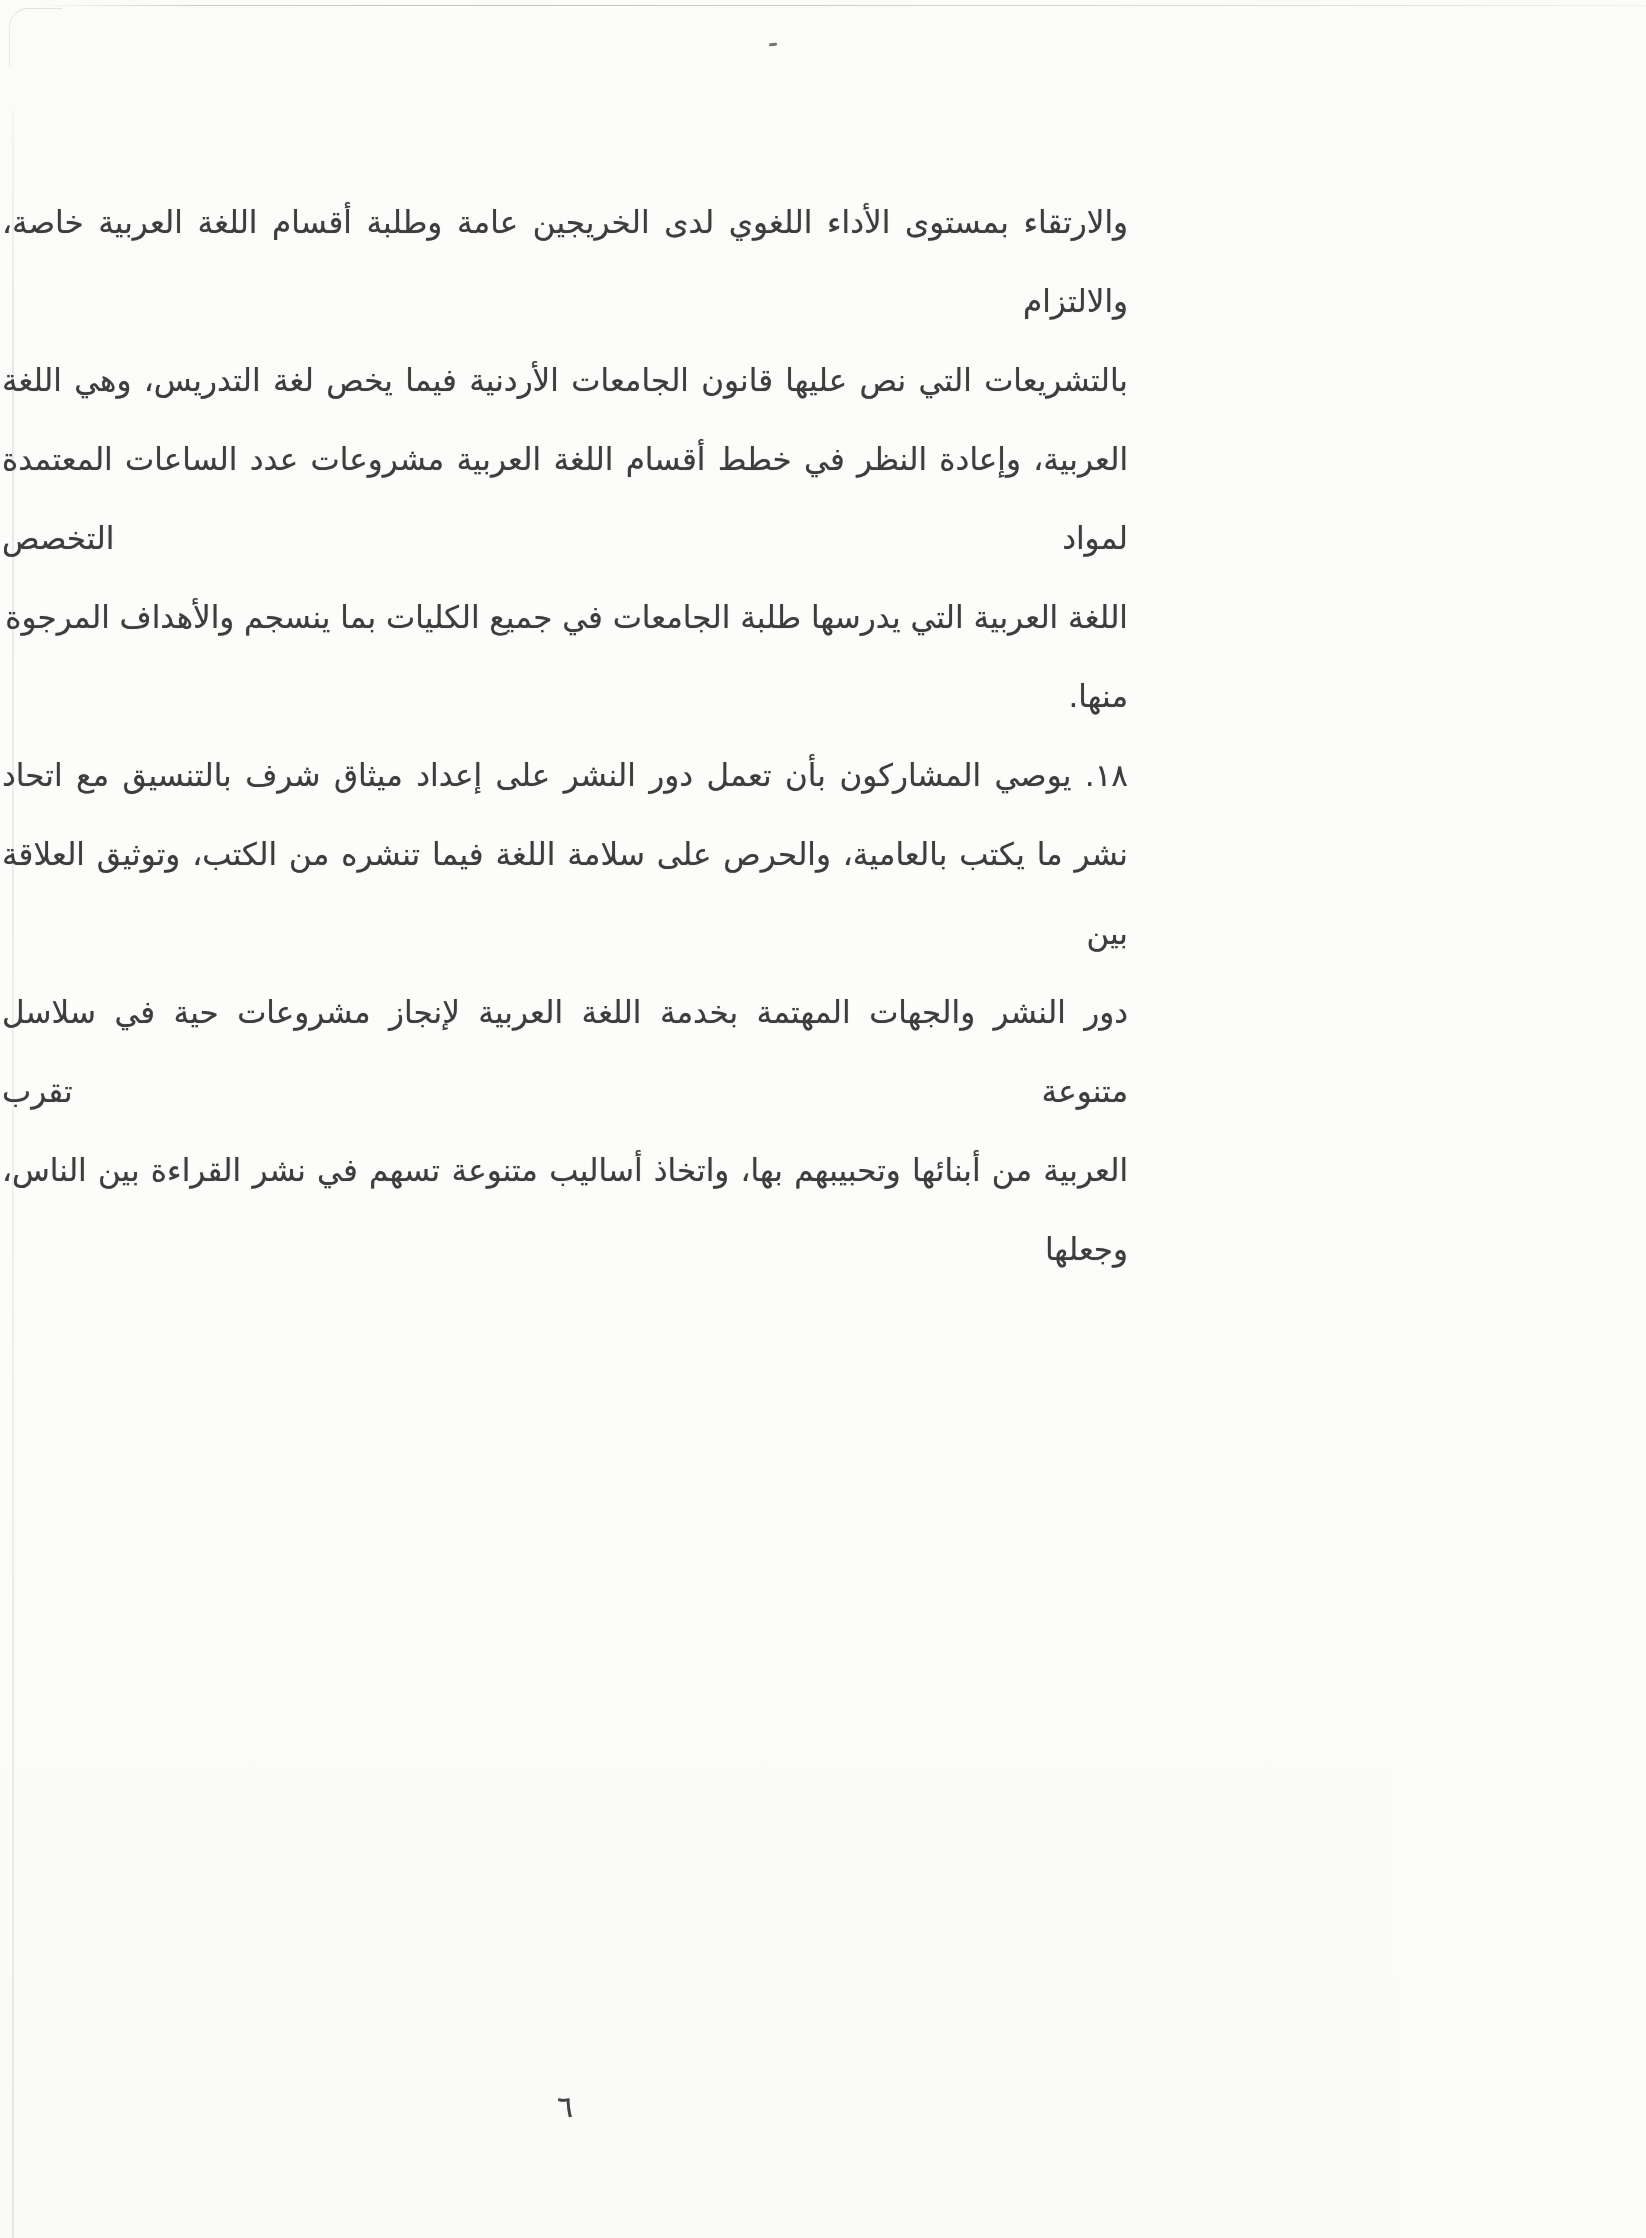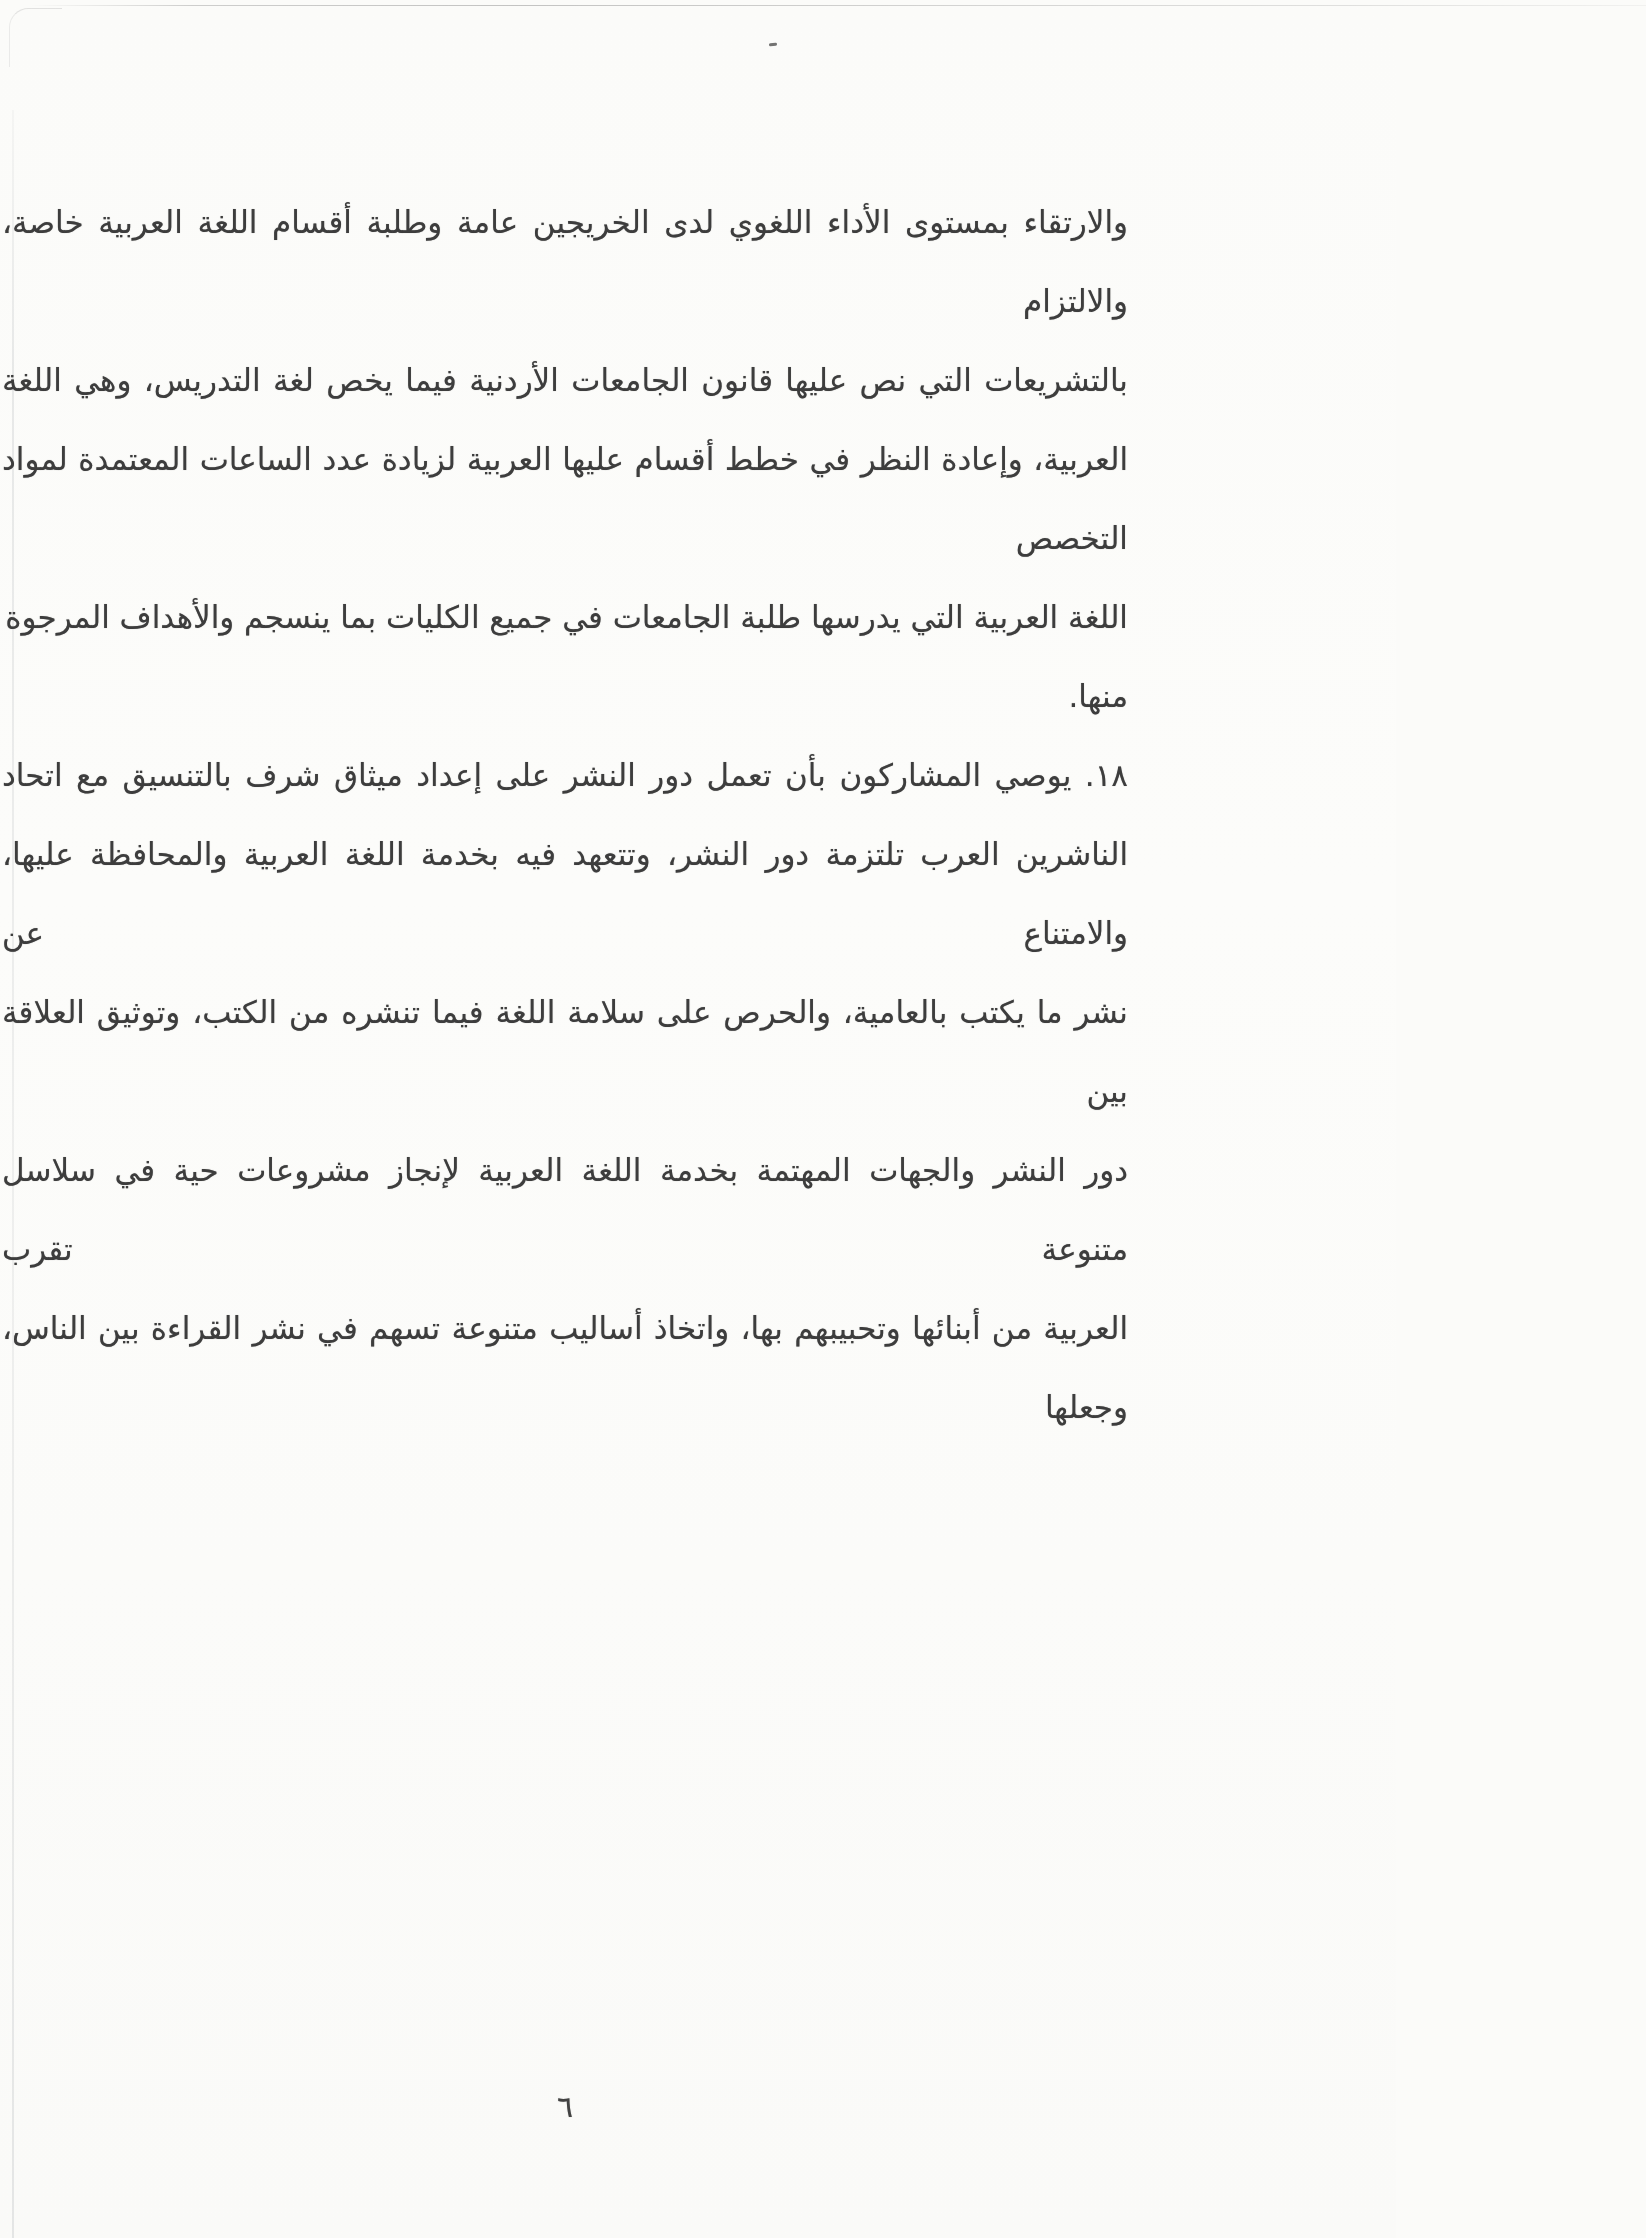--- a/index.html
+++ b/index.html
@@ -109,24 +109,23 @@
 <div class="page">
 
   <div class="scan-edge-top"></div>
   <div class="scan-corner"></div>
   <div class="scan-edge-left"></div>
   <div class="scan-speck"></div>
 
   <main class="text-block" dir="rtl">
     <p class="line">والارتقاء بمستوى الأداء اللغوي لدى الخريجين عامة وطلبة أقسام اللغة العربية خاصة، والالتزام</p>
     <p class="line">بالتشريعات التي نص عليها قانون الجامعات الأردنية فيما يخص لغة التدريس، وهي اللغة</p>
-    <p class="line">العربية، وإعادة النظر في خطط أقسام عليها العربية لزيادة عدد الساعات المعتمدة لمواد التخصص</p>
+    <p class="line">العربية، وإعادة النظر في خطط أقسام اللغة العربية مشروعات عدد الساعات المعتمدة لمواد التخصص</p>
     <p class="line paragraph-end">اللغة العربية التي يدرسها طلبة الجامعات في جميع الكليات بما ينسجم والأهداف المرجوة منها.</p>
     <p class="line">١٨. يوصي المشاركون بأن تعمل دور النشر على إعداد ميثاق شرف بالتنسيق مع اتحاد</p>
-    <p class="line">الناشرين العرب تلتزمة دور النشر، وتتعهد فيه بخدمة اللغة العربية والمحافظة عليها، والامتناع عن</p>
     <p class="line">نشر ما يكتب بالعامية، والحرص على سلامة اللغة فيما تنشره من الكتب، وتوثيق العلاقة بين</p>
     <p class="line">دور النشر والجهات المهتمة بخدمة اللغة العربية لإنجاز مشروعات حية في سلاسل متنوعة تقرب</p>
     <p class="line">العربية من أبنائها وتحبيبهم بها، واتخاذ أساليب متنوعة تسهم في نشر القراءة بين الناس، وجعلها</p>
   </main>
 
   <div class="page-number">٦</div>
 
 </div>
 
 

